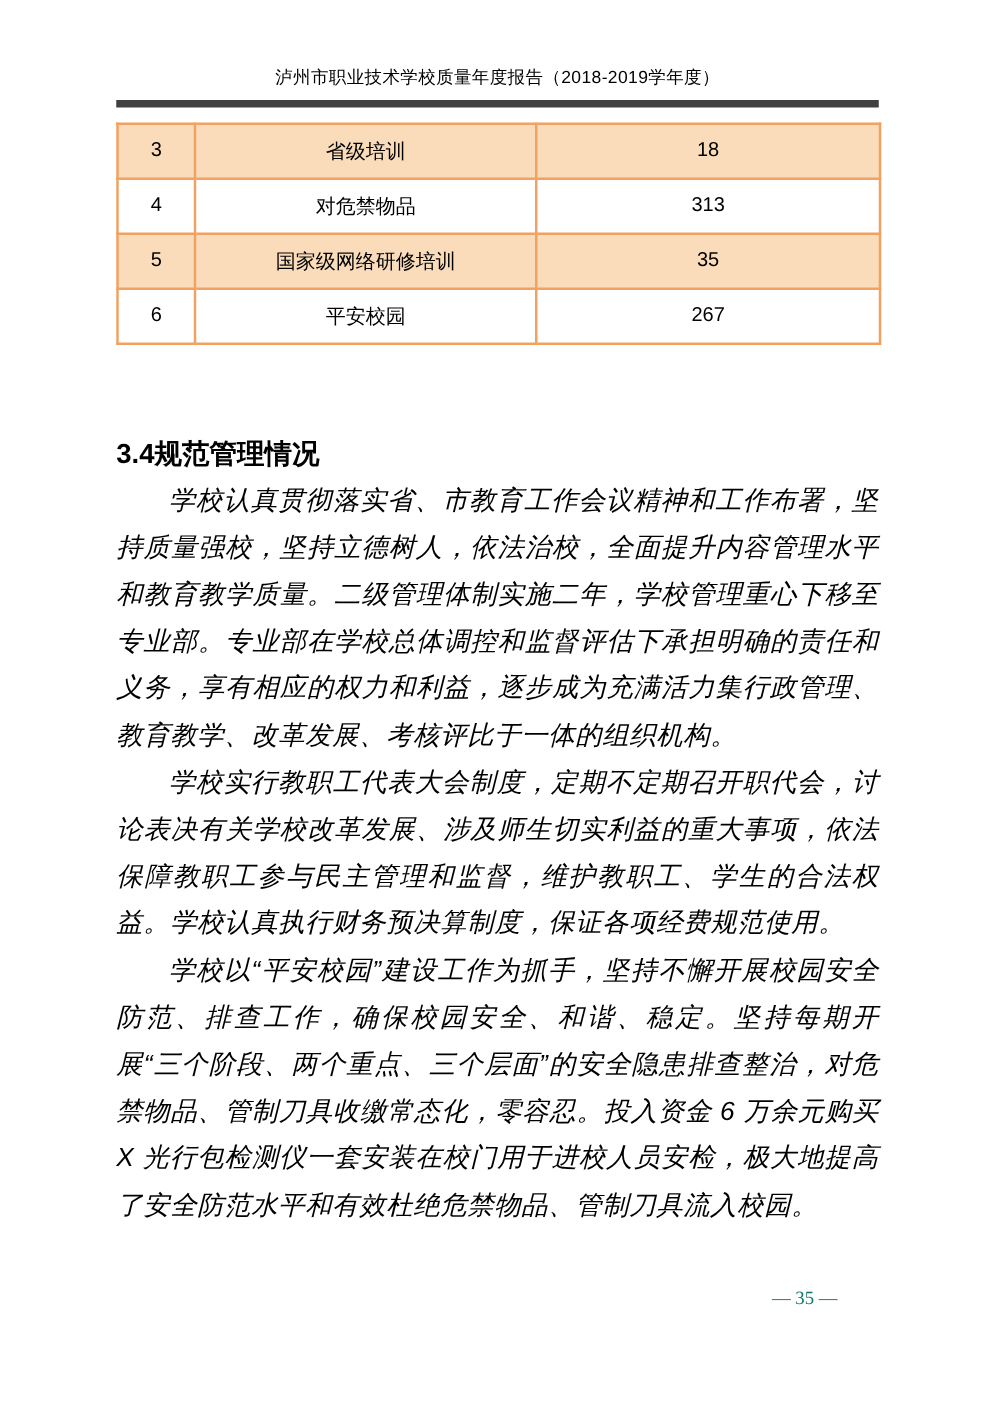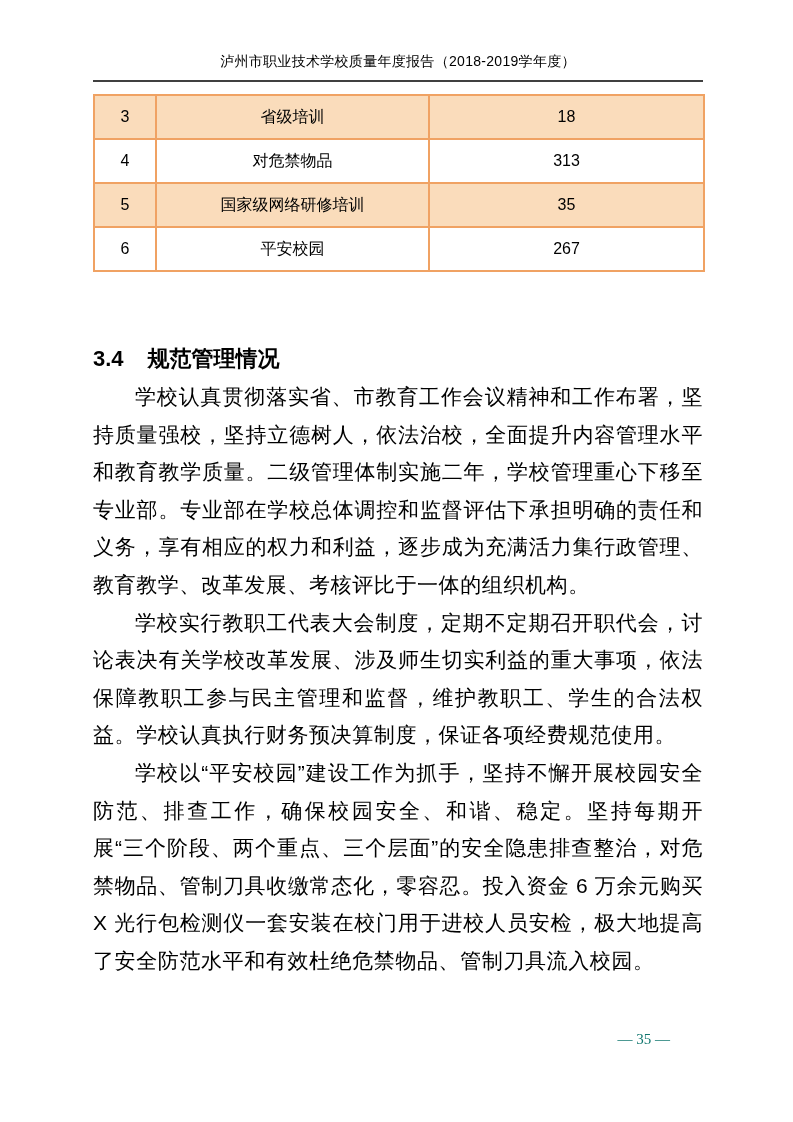--- a/index.html
+++ b/index.html
@@ -17,21 +17,21 @@
   .content {
     position: absolute;
     left: 93px;
     top: 0;
     width: 610px;
   }
   
   .running-header {
     padding-top: 53px;
     padding-bottom: 9px;
-    border-bottom: 2px solid #404040;
+    border-bottom: 6px solid #404040;
     text-align: center;
     font-size: 14px;
     letter-spacing: 0.3px;
     color: #000000;
   }
   
   table.data-table {
     margin-top: 12px;
     width: 610px;
     border-collapse: collapse;
@@ -51,30 +51,30 @@
   col.c-item { width: 273px; }
   col.c-val  { width: 275px; }
   
   .section-heading {
     margin-top: 72px;
     font-size: 22px;
     font-weight: bold;
     line-height: 30px;
     color: #000000;
   }
-  .section-heading .h-num { margin-right: 24px; }
+  .section-heading .h-num { margin-right: 0; }
   .body-text {
     margin-top: 4px;
     font-size: 21px;
     line-height: 37.6px;
     letter-spacing: 0.6px;
     text-align: justify;
     color: #000000;
   }
-  .body-text p { text-indent: 2em; }
+  .body-text p { text-indent: 2em; font-style: italic; }
   
   .page-footer {
     position: absolute;
     right: 123px;
     bottom: 74px;
     font-family: "Liberation Serif", "DejaVu Serif", serif;
     font-size: 15px;
     color: #0f766e;
   }
 </style>

